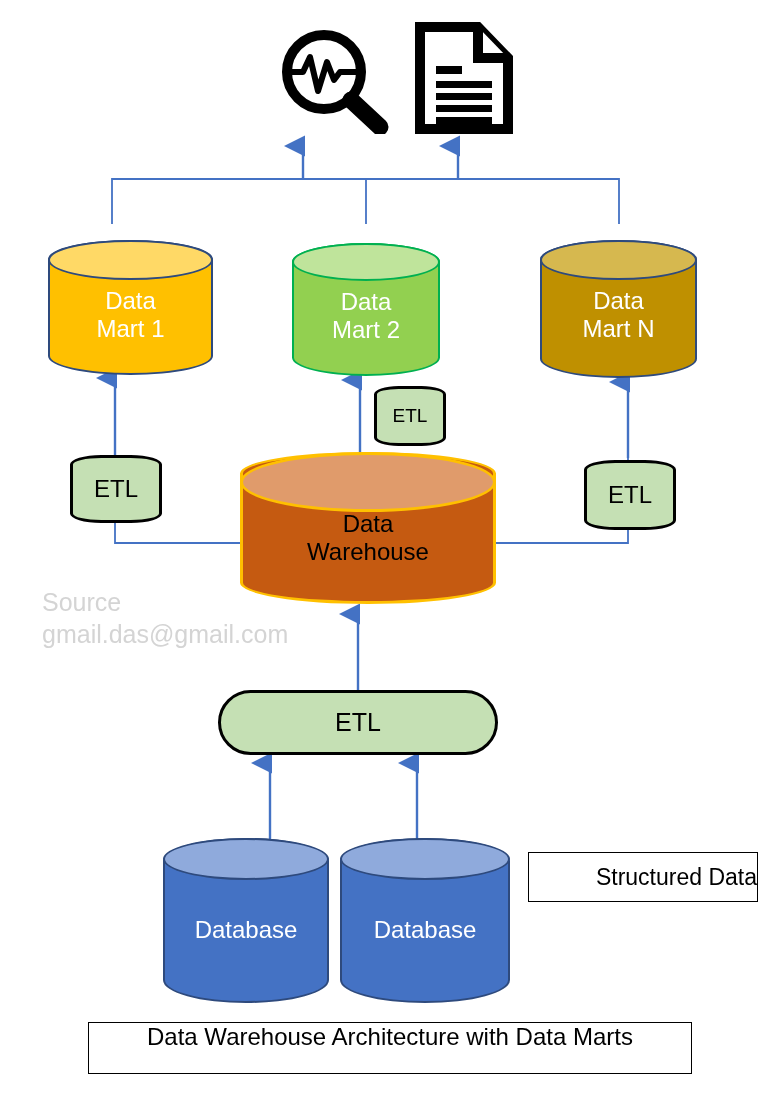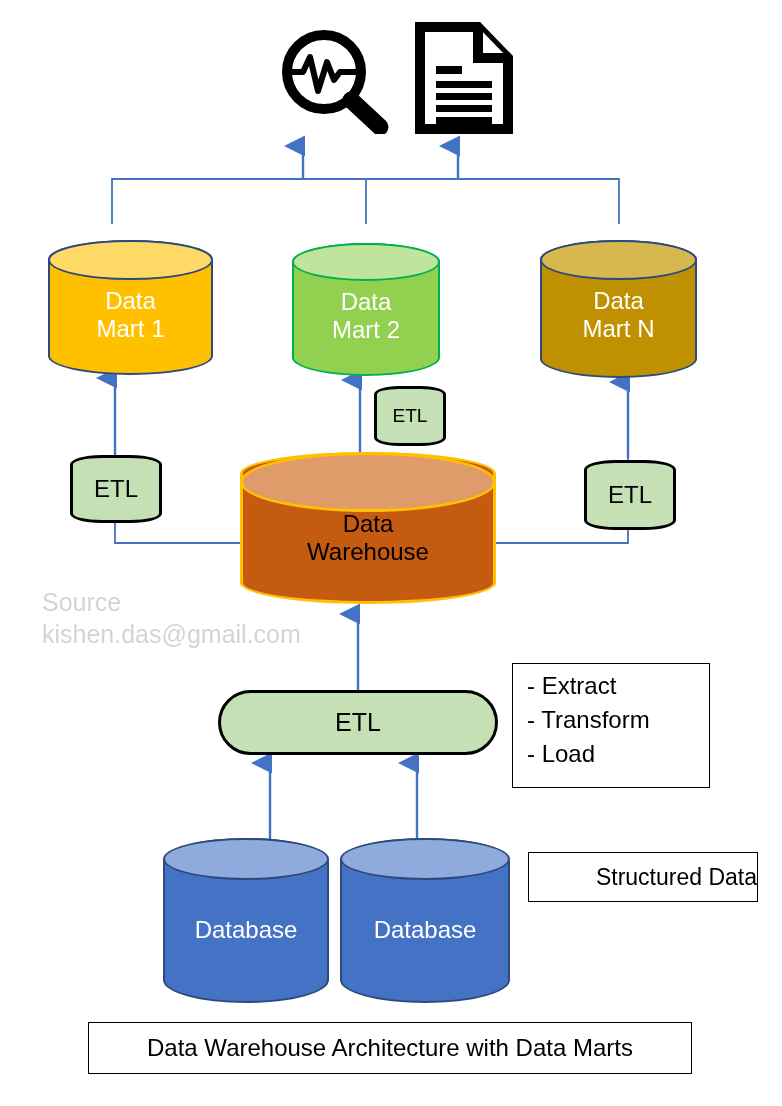--- a/index.html
+++ b/index.html
@@ -207,45 +207,40 @@
   </div>
 
   <div class="cyl" style="left:240px; top:452px; width:256px; height:152px;">
     <div class="body" style="background:#C55A11; border:3px solid #FFC000;"></div>
     <div class="top" style="height:60px; background:#E09B6B; border:3px solid #FFC000;"></div>
     <div class="label" style="top:58px; font-size:24px; color:#000000;">Data
 Warehouse</div>
   </div>
 
   <div class="watermark" style="left:42px; top:586px; font-size:25px;">Source
-kishen.das@gmail.com</div>
+gmail.das@gmail.com</div>
 
   <div class="etl-pill" style="left:218px; top:690px; width:280px; height:65px; font-size:25px;">
     <span>ETL</span>
   </div>
 
-  <div class="plain-box" style="left:512px; top:663px; width:198px; height:125px; padding:10px 0 0 14px;">
-    <div class="legend-line" style="font-size:24px; margin-bottom:10px;">- Extract</div>
-    <div class="legend-line" style="font-size:24px; margin-bottom:10px;">- Transform</div>
-    <div class="legend-line" style="font-size:24px;">- Load</div>
-  </div>
 
   <div class="plain-box" style="left:528px; top:852px; width:230px; height:50px; display:flex; align-items:center; justify-content:flex-end;">
     <span style="font-size:23px; color:#000;">Structured Data</span>
   </div>
 
   <div class="cyl" style="left:163px; top:838px; width:166px; height:165px;">
     <div class="body" style="background:#4472C4; border:2.5px solid #2E4A7D;"></div>
     <div class="top" style="height:42px; background:#8FAADC; border:2.5px solid #2E4A7D;"></div>
     <div class="label" style="top:78px; font-size:24px; color:#ffffff;">Database</div>
   </div>
 
   <div class="cyl" style="left:340px; top:838px; width:170px; height:165px;">
     <div class="body" style="background:#4472C4; border:2.5px solid #2E4A7D;"></div>
     <div class="top" style="height:42px; background:#8FAADC; border:2.5px solid #2E4A7D;"></div>
     <div class="label" style="top:78px; font-size:24px; color:#ffffff;">Database</div>
   </div>
 
-  <div class="plain-box" style="left:88px; top:1022px; width:604px; height:52px; display:flex; align-items:center; justify-content:center;">
+  <div class="plain-box" style="left:88px; top:1022px; width:604px; height:52px; display:flex; align-items:flex-start; justify-content:center;">
     <span style="font-size:24px; color:#000;">Data Warehouse Architecture with Data Marts</span>
   </div>
 
 </div>
 
 </body></html>

